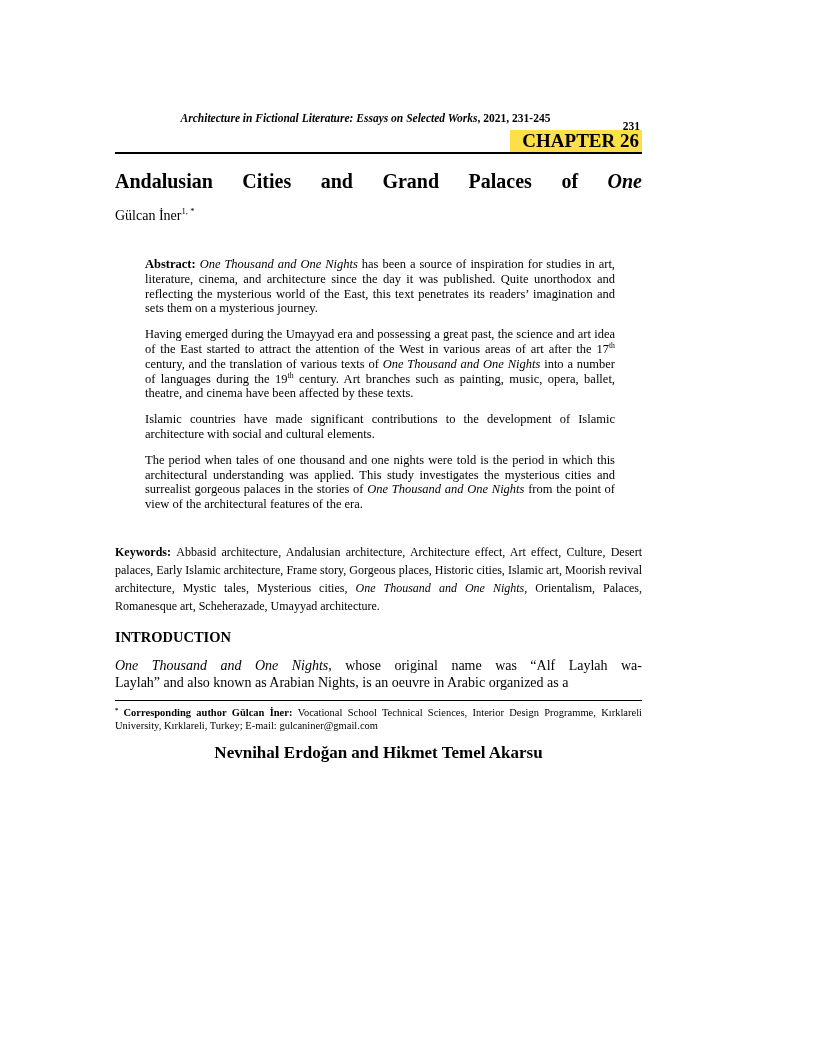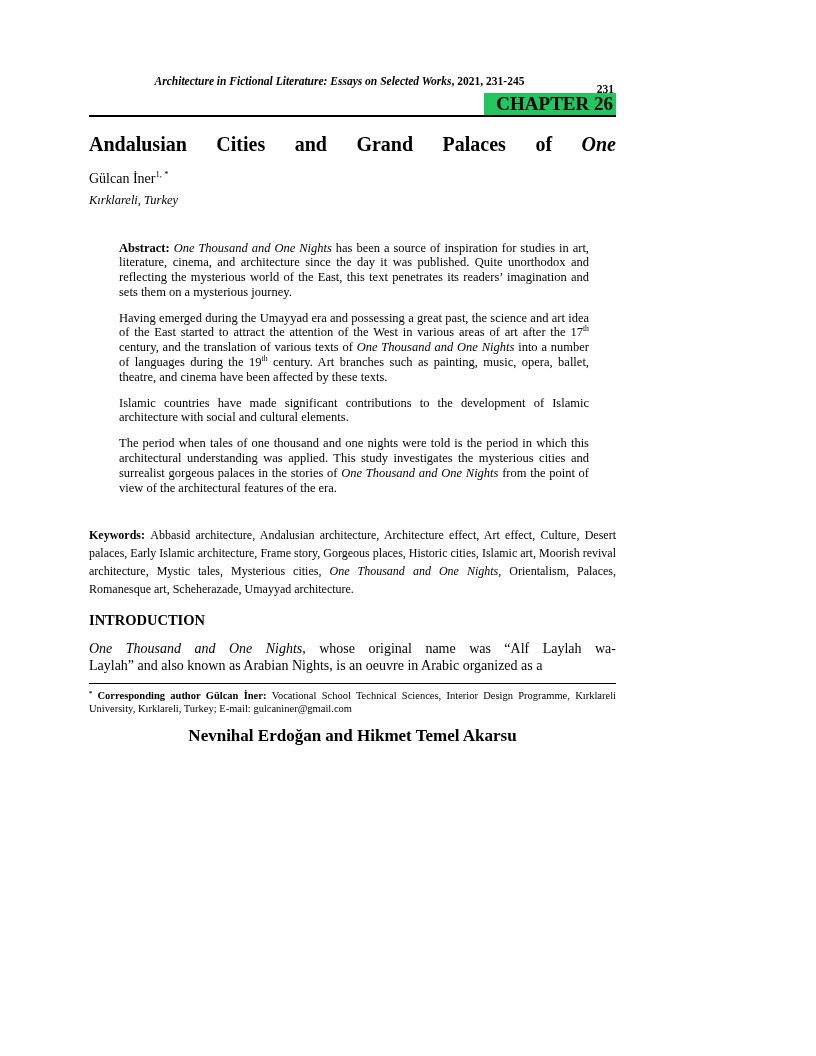--- a/index.html
+++ b/index.html
@@ -5,23 +5,23 @@
   * { box-sizing: border-box; margin: 0; padding: 0; }
   html, body { background: #ffffff; }
   body {
     width: 816px; height: 1056px;
     font-family: "Liberation Serif", "DejaVu Serif", serif;
     color: #000;
     overflow: hidden;
   }
   .column {
     position: relative;
-    margin-left: 89px;
+    margin-left: 115px;
     width: 527px;
-    padding-top: 74px;
+    padding-top: 111px;
   }
   sup { font-size: 0.62em; line-height: 0; vertical-align: super; }
 
   
   .running-head {
     position: relative;
     text-align: center;
     padding-right: 26px;
     font-size: 11.5px;
     line-height: 14px;
@@ -33,21 +33,21 @@
   }
 
   
   .chapter-row {
     margin-top: 5px;
     text-align: right;
     border-bottom: 2px solid #000;
   }
   .chapter-label {
     display: inline-block;
-    background: #22c55e;
+    background: #fde047;
     font-size: 19px; font-weight: bold;
     line-height: 20px;
     padding: 1px 3px 1px 12px;
     vertical-align: bottom;
   }
 
   
   .title { margin-top: 15px; font-size: 20px; font-weight: bold; line-height: 25px; }
   .title .line { display: block; }
   .justify-last { text-align: justify; text-align-last: justify; }
@@ -94,21 +94,20 @@
 
   <h1 class="title">
     <span class="line justify-last"><span>Andalusian Cities and Grand Palaces of </span><span style="font-style: italic;">One</span></span>
   </h1>
 
   <div class="author">
     <span>Gülcan İner</span><sup>1, *</sup>
   </div>
 
   <div class="affiliation">
-    <span class="line"><span>Kırklareli, Turkey</span></span>
   </div>
 
   <div class="abstract">
     <p><span style="font-weight: bold;">Abstract: </span><span style="font-style: italic;">One Thousand and One Nights</span><span> has been a source of inspiration for studies in art, literature, cinema, and architecture since the day it was published. Quite unorthodox and reflecting the mysterious world of the East, this text penetrates its readers’ imagination and sets them on a mysterious journey.</span></p>
     <p><span>Having emerged during the Umayyad era and possessing a great past, the science and art idea of the East started to attract the attention of the West in various areas of art after the 17</span><sup>th</sup><span> century, and the translation of various texts of </span><span style="font-style: italic;">One Thousand and One Nights</span><span> into a number of languages during the 19</span><sup>th</sup><span> century. Art branches such as painting, music, opera, ballet, theatre, and cinema have been affected by these texts.</span></p>
     <p><span>Islamic countries have made significant contributions to the development of Islamic architecture with social and cultural elements.</span></p>
     <p><span>The period when tales of one thousand and one nights were told is the period in which this architectural understanding was applied. This study investigates the mysterious cities and surrealist gorgeous palaces in the stories of </span><span style="font-style: italic;">One Thousand and One Nights</span><span> from the point of view of the architectural features of the era.</span></p>
   </div>
 
   <p class="keywords"><span style="font-weight: bold;">Keywords: </span><span>Abbasid architecture, Andalusian architecture, Architecture effect, Art effect, Culture, Desert palaces, Early Islamic architecture, Frame story, Gorgeous places, Historic cities, Islamic art, Moorish revival architecture, Mystic tales, Mysterious cities, </span><span style="font-style: italic;">One Thousand and One Nights</span><span>, Orientalism, Palaces, Romanesque art, Scheherazade, Umayyad architecture.</span></p>

